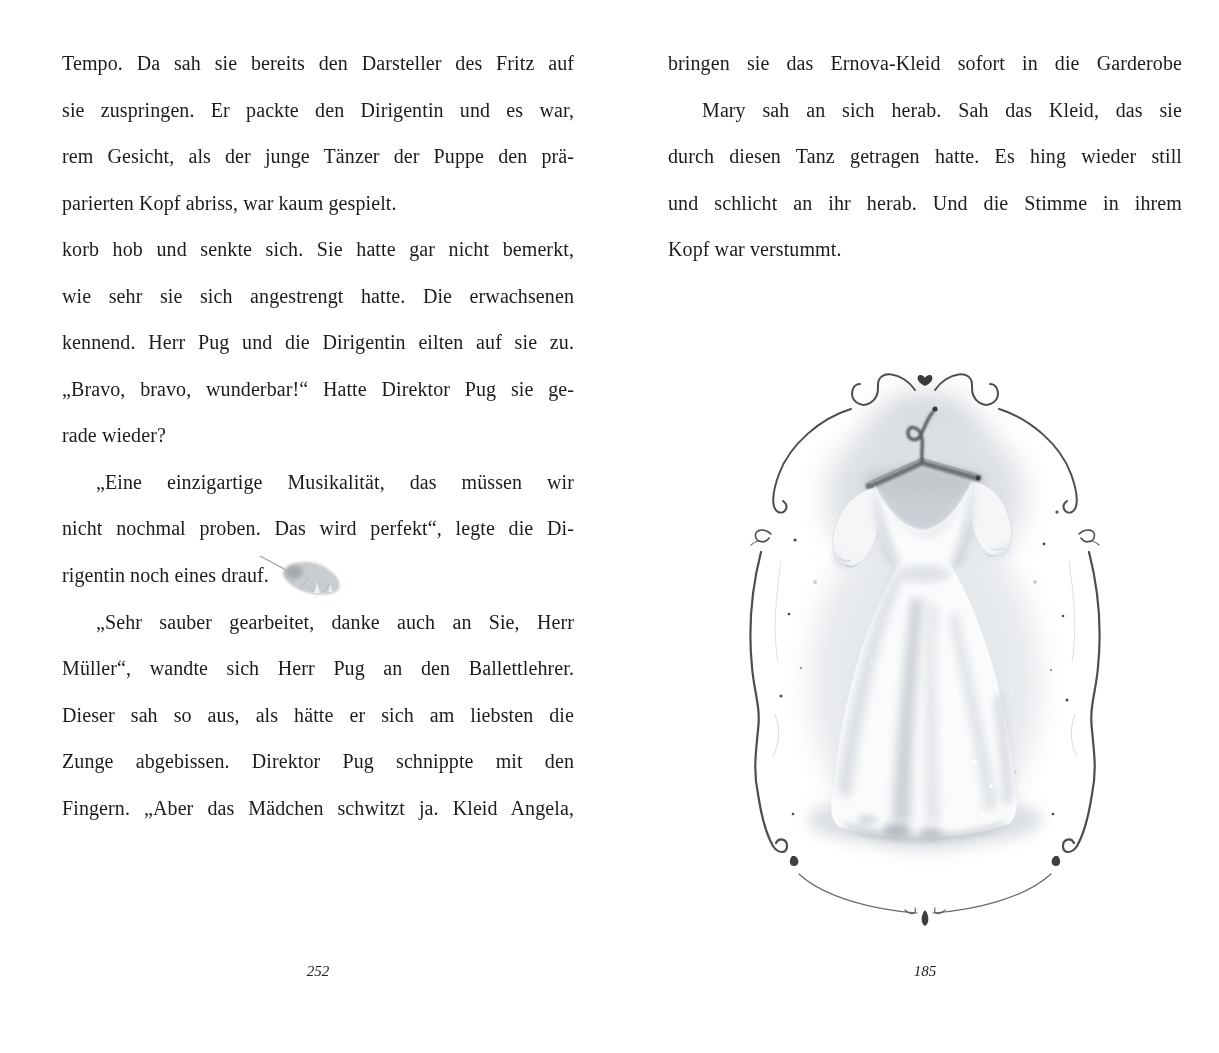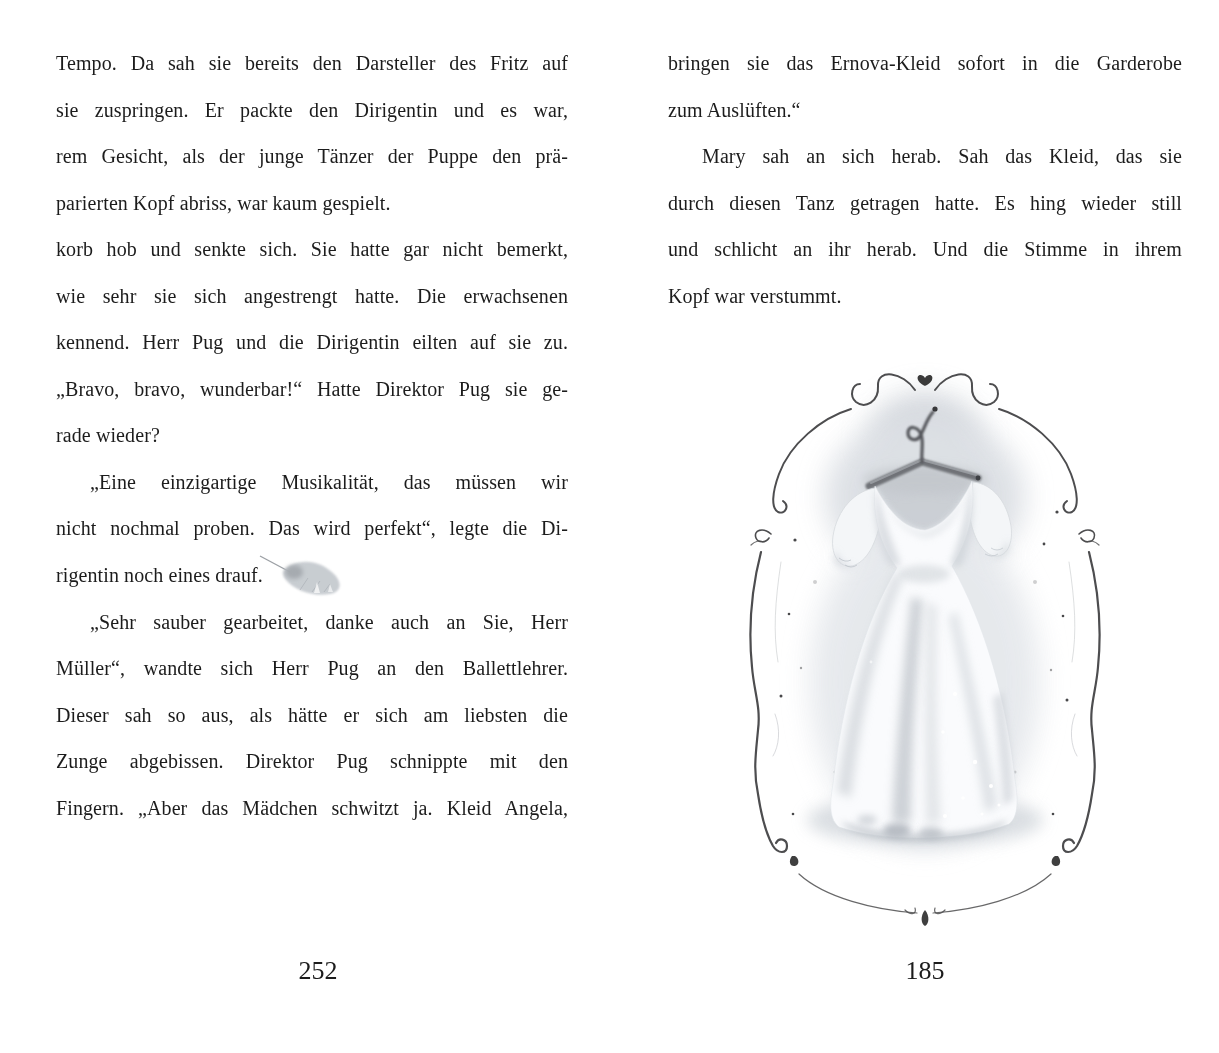--- a/index.html
+++ b/index.html
@@ -3,33 +3,33 @@
 <meta charset="utf-8">
 <style>
   html,body{margin:0;padding:0;}
   body{
     width:1219px;height:1053px;position:relative;overflow:hidden;
     background:#ffffff;
     font-family:"Liberation Serif", serif;
     color:#1c1c1c;
   }
   .page-col{position:absolute;top:40px;}
-  .page-col.left{left:56px;width:512px;font-family:Liberation Serif, serif;}
+  .page-col.left{left:62px;width:512px;font-family:Liberation Serif, serif;}
   .page-col.right{left:668px;width:514px;}
   .line{
     height:46.55px;line-height:46.55px;font-size:20px;
     text-align:justify;text-align-last:justify;
     white-space:nowrap;
     letter-spacing:0.1px;
   }
   .line.indent{padding-left:34px;}
   .line.end{text-align-last:left;}
   .pageno{
     position:absolute;top:956px;height:30px;line-height:30px;
-    text-align:center;font-size:26px;
+    text-align:center;font-size:15px;font-style:italic;
   }
   .pageno.left{left:62px;width:512px;}
   .pageno.right{left:668px;width:514px;}
   .feather-wrap{position:absolute;left:256px;top:548px;width:94px;height:54px;}
   .dress-wrap{position:absolute;left:745px;top:362px;width:360px;height:580px;}
   svg{display:block;}
 </style>
 </head>
 <body>
 
@@ -74,21 +74,20 @@
         <path d="M72,44 L74,36 L77,44 Z" fill="#ffffff" opacity="0.6"></path>
       </svg>
     </div>
 
     <div class="pageno left">252</div>
   </section>
 
   <section>
     <div class="page-col right">
         <div class="line">bringen sie das Ernova-Kleid sofort in die Garderobe</div>
-        <div class="line end">zum Auslüften.“</div>
         <div class="line indent">Mary sah an sich herab. Sah das Kleid, das sie</div>
         <div class="line">durch diesen Tanz getragen hatte. Es hing wieder still</div>
         <div class="line">und schlicht an ihr herab. Und die Stimme in ihrem</div>
         <div class="line end">Kopf war verstummt.</div>
       </div>
 
     <div class="dress-wrap">
       <svg width="360" height="580" viewBox="0 0 360 580">
         <defs>
           <filter id="b1" x="-50%" y="-50%" width="200%" height="200%">

